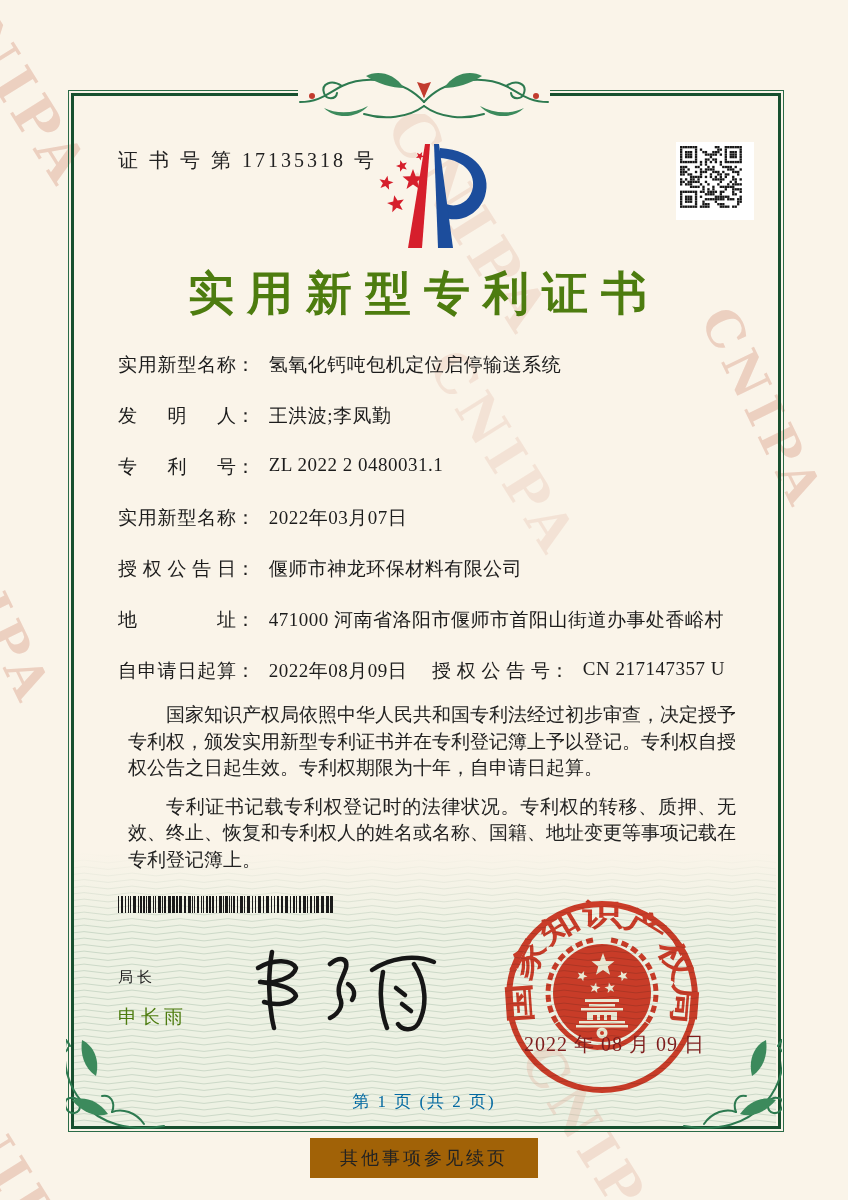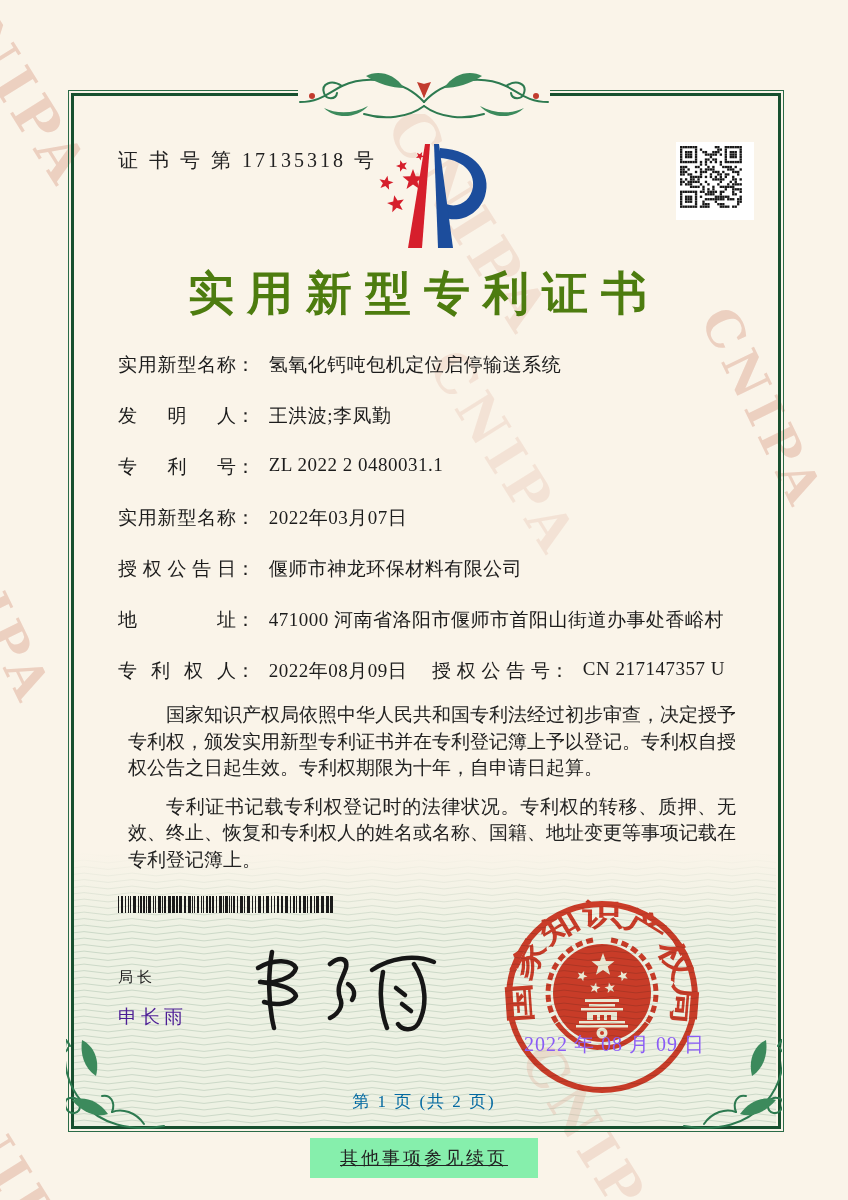--- a/index.html
+++ b/index.html
@@ -48,32 +48,32 @@
   .fvalue{margin-left:9px;vertical-align:top;letter-spacing:0.5px;}
   .fgroup2{margin-left:20px;}
   
   .bodytext{position:absolute;left:116px;top:690px;width:632px;z-index:4;
     font-size:19px;line-height:26.5px;color:#222;text-align:justify;}
   .bodytext p{margin:12px;text-indent:2em;}
   
   .barcode{position:absolute;left:118px;top:896px;z-index:4;}
   
   .sig-title{position:absolute;left:118px;top:968px;z-index:4;font-size:15px;letter-spacing:4px;color:#1a1a1a;}
-  .sig-name{position:absolute;left:118px;top:1004px;z-index:4;font-size:19px;letter-spacing:4px;color:#4c1d95;}
+  .sig-name{position:absolute;left:118px;top:1004px;z-index:4;font-size:19px;letter-spacing:4px;color:#4d7c0f;}
   .sig-script{position:absolute;left:244px;top:934px;z-index:4;}
   .sig-script path{fill:none;stroke:#161616;stroke-width:4.5;stroke-linecap:round;stroke-linejoin:round;}
   
   .seal{position:absolute;left:502px;top:897px;z-index:5;opacity:.93;mix-blend-mode:multiply;}
-  .seal-date{position:absolute;left:524px;top:1031px;z-index:6;font-size:20px;color:#8b5cf6;
+  .seal-date{position:absolute;left:524px;top:1031px;z-index:6;font-size:20px;color:#7f1d1d;
     letter-spacing:1px;white-space:nowrap;}
   
   .page-info{position:absolute;left:0;top:1090px;width:100%;text-align:center;z-index:4;
     font-size:17px;letter-spacing:2px;color:#0369a1;}
   .note-box{position:absolute;left:50%;top:1138px;transform:translateX(-50%);z-index:4;
-    background:#86efac;padding:8px 30px;font-size:18px;letter-spacing:3px;color:#222;white-space:nowrap;text-decoration:underline;}
+    background:#a16207;padding:8px 30px;font-size:18px;letter-spacing:3px;color:#222;white-space:nowrap;}
 </style>
 </head>
 <body>
 
 <div class="page">
 
   <svg class="guil" width="704" height="276">
     <rect width="704" height="276" fill="#edf1e3"></rect>
     <g id="guil-lines">
         <path d="M0 3 q12 -2.8 24 0 t24 0 q12 -2.8 24 0 t24 0 q12 -2.8 24 0 t24 0 q12 -2.8 24 0 t24 0 q12 -2.8 24 0 t24 0 q12 -2.8 24 0 t24 0 q12 -2.8 24 0 t24 0 q12 -2.8 24 0 t24 0 q12 -2.8 24 0 t24 0 q12 -2.8 24 0 t24 0 q12 -2.8 24 0 t24 0 q12 -2.8 24 0 t24 0 q12 -2.8 24 0 t24 0 q12 -2.8 24 0 t24 0 q12 -2.8 24 0 t24 0"></path>
@@ -511,21 +511,21 @@
     </div>
     <div class="frow">
       <span class="flabel">授权公告日</span><span class="fcolon">：</span>
       <span class="fvalue">偃师市神龙环保材料有限公司</span>
     </div>
     <div class="frow">
       <span class="flabel">地址</span><span class="fcolon">：</span>
       <span class="fvalue">471000 河南省洛阳市偃师市首阳山街道办事处香峪村</span>
     </div>
     <div class="frow">
-      <span class="flabel">专利权人</span><span class="fcolon">：</span>
+      <span class="flabel">自申请日起算</span><span class="fcolon">：</span>
       <span class="fvalue">2022年08月09日</span>
       <span class="fgroup2">
         <span class="flabel">授权公告号</span><span class="fcolon">：</span>
         <span class="fvalue">CN 217147357 U</span>
       </span>
     </div>
   </div>
 
   <div class="bodytext">
     <p>国家知识产权局依照中华人民共和国专利法经过初步审查，决定授予专利权，颁发实用新型专利证书并在专利登记簿上予以登记。专利权自授权公告之日起生效。专利权期限为十年，自申请日起算。</p>

